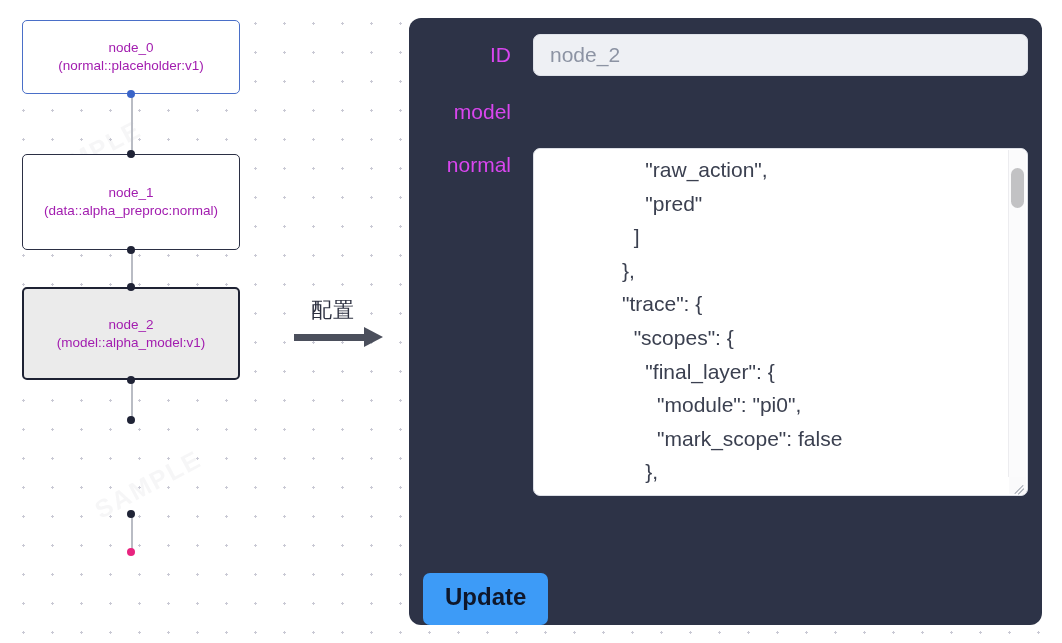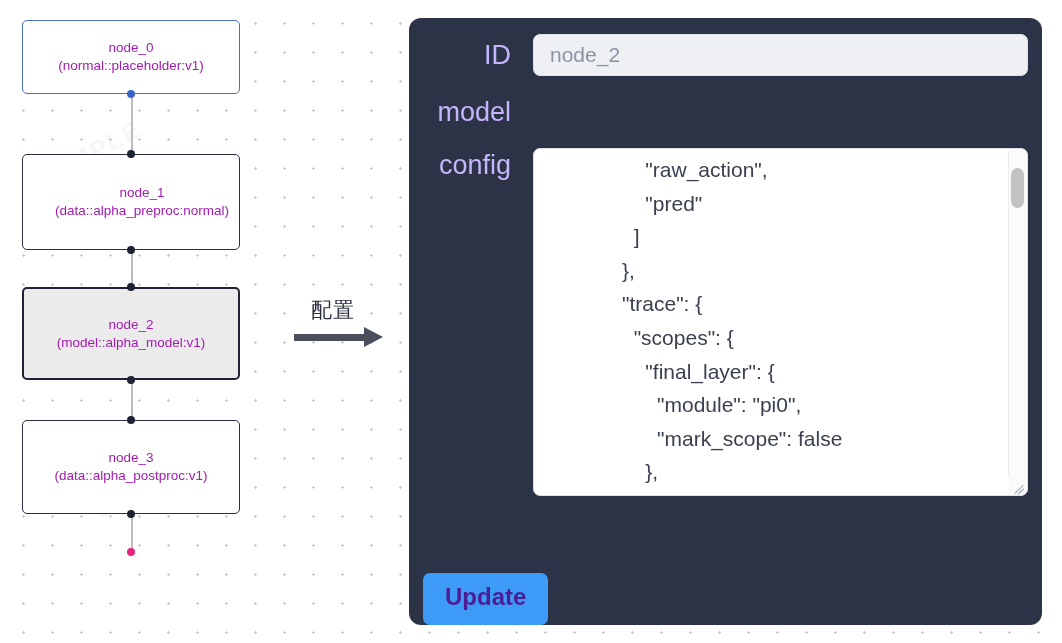--- a/index.html
+++ b/index.html
@@ -71,21 +71,21 @@
 
   .node.input  { border-color: #4a6fc8; }
   .node.output { border-color: #e24c95; }
   .node.selected {
     background: #ebebeb;
     border-color: #1e2233;
     border-width: 2px;
   }
 
   #node0 { top: 20px;  height: 74px; }
-  #node1 { top: 154px; height: 96px; justify-content: flex-end; }
+  #node1 { top: 154px; height: 96px; }
   #node2 { top: 287px; height: 93px; }
   #node3 { top: 420px; height: 94px; }
   #node4 { top: 552px; height: 71px; }
 
   .handle {
     position: absolute;
     width: 8px; height: 8px;
     border-radius: 50%;
     background: #1f2336;
     left: 127px;
@@ -155,22 +155,22 @@
     display: flex;
     align-items: flex-start;
     margin-bottom: 15px;
   }
   .field-label {
     width: 110px;
     flex: 0 0 110px;
     text-align: right;
     padding-right: 22px;
     box-sizing: border-box;
-    color: #c4b5fd;
-    font-size: 27px;
+    color: #d946ef;
+    font-size: 21px;
     line-height: 42px;
   }
   .field-label.top { line-height: 34px; }
 
   .text-input {
     flex: 1 1 auto;
     height: 42px;
     background: #eef0f4;
     border: 1px solid #dfe2e9;
     border-radius: 7px;
@@ -242,21 +242,21 @@
   }
   .ta-resize i:nth-child(1) { width: 12px; right: 1px; bottom: 4px; }
   .ta-resize i:nth-child(2) { width: 8px;  right: 1px; bottom: 2px; }
 
   
   #update-btn {
     position: absolute;
     left: 14px;
     bottom: 0;
     background: #3d9bf7;
-    color: #4c1d95;
+    color: #0f172a;
     border: none;
     border-radius: 7px;
     font-size: 24px;
     font-family: "Liberation Sans", sans-serif;
     font-weight: 600;
     padding: 10px 22px 14px 22px;
     cursor: pointer;
     line-height: 28px;
   }
 </style>
@@ -296,26 +296,20 @@
 
     <div class="node selected" id="node2">
       <span class="label">
         <span>node_2</span><br>
         <span>(model::alpha_model:v1)</span>
       </span>
     </div>
     <div class="handle" style="top:283px;"></div>
     <div class="handle" style="top:376px;"></div>
 
-    <div class="node" id="node3">
-      <span class="label">
-        <span>node_3</span><br>
-        <span>(data::alpha_postproc:v1)</span>
-      </span>
-    </div>
     <div class="handle" style="top:416px;"></div>
     <div class="handle" style="top:510px;"></div>
 
     <div class="handle pink" style="top:548px;"></div>
   </div>
 
   <div id="arrow-group">
     <div id="arrow-label">配置</div>
     <div id="arrow-shape">
       <div id="arrow-shaft"></div>
@@ -328,21 +322,21 @@
     <div class="field-row">
       <div class="field-label">ID</div>
       <div class="text-input">node_2</div>
     </div>
 
     <div class="field-row">
       <div class="field-label">model</div>
     </div>
 
     <div class="field-row">
-      <div class="field-label top">config</div>
+      <div class="field-label top">normal</div>
       <div class="ta-wrap">
         <div class="ta-content">    "raw_action",
     "pred"
   ]
 },
 "trace": {
   "scopes": {
     "final_layer": {
       "module": "pi0",
       "mark_scope": false

